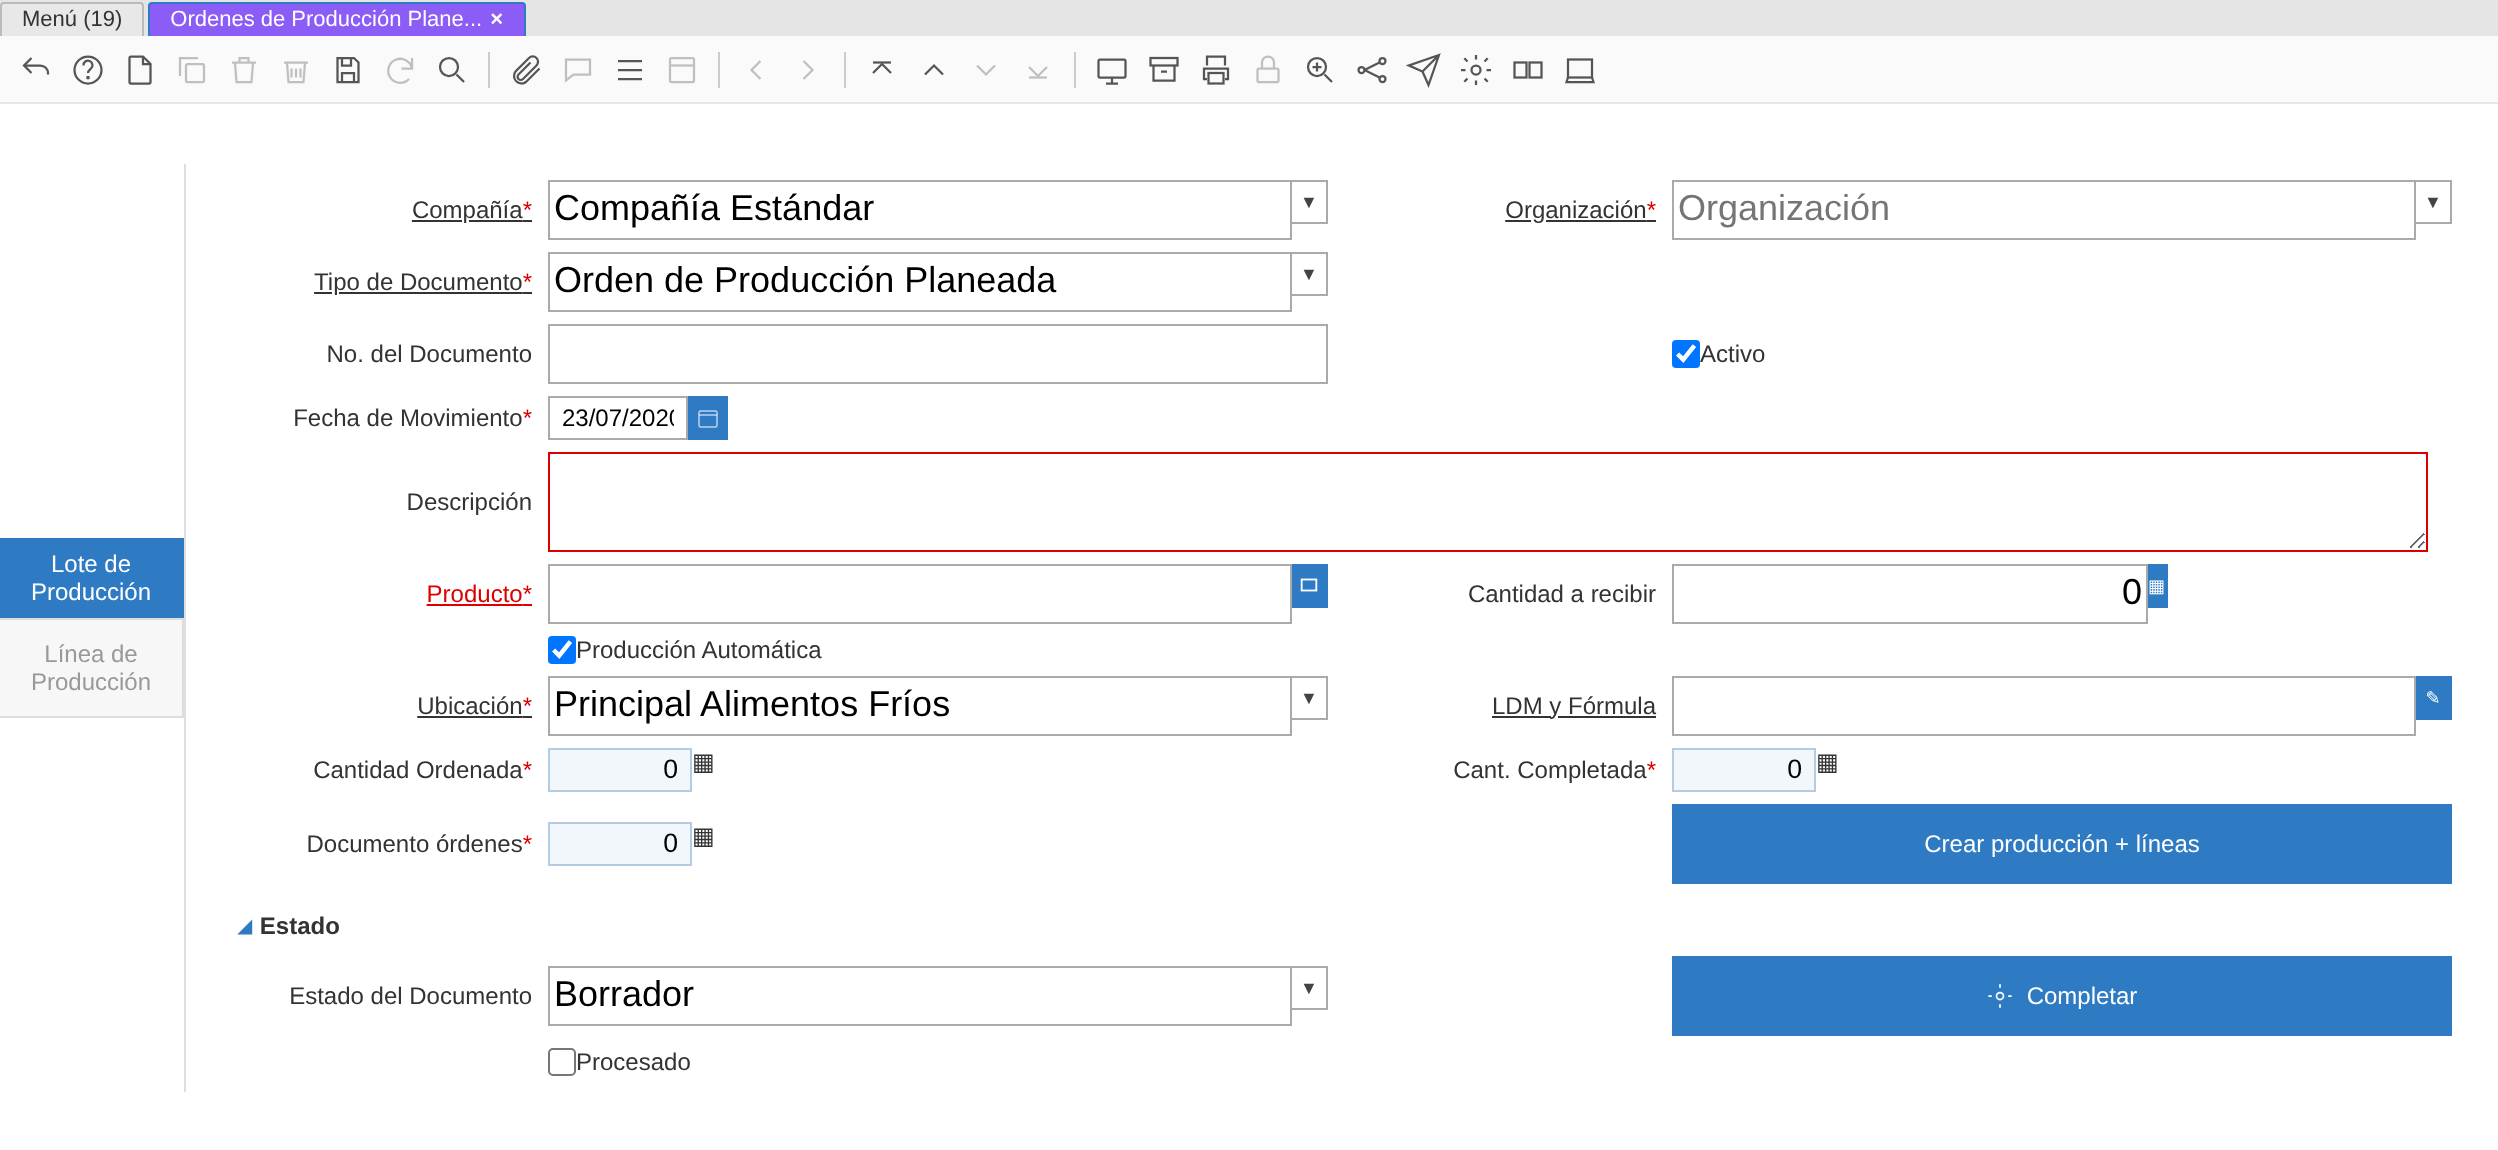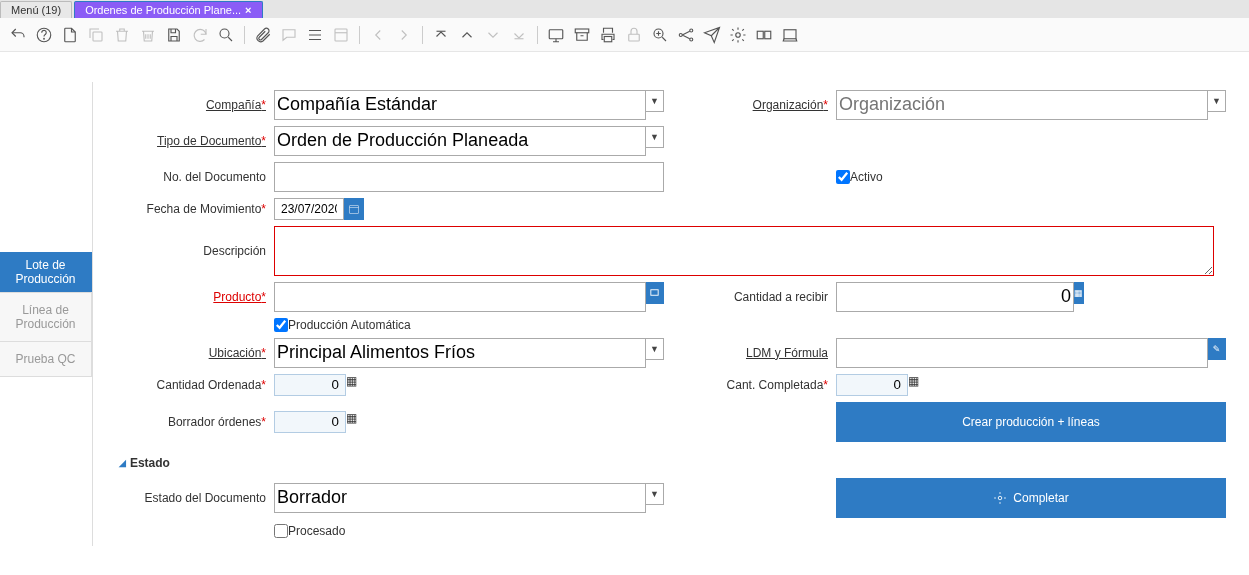--- a/index.html
+++ b/index.html
@@ -372,21 +372,20 @@
         <rect x="4" y="5" width="16" height="12"></rect>
         <path d="M4 17l-1 3h18l-1-3"></path>
       </svg>
     </div>
 </div>
 
 <div class="workspace">
   <div class="sidebar">
     <div class="tree-header">Lote de Producción</div>
     <div class="side-tab">Línea de Producción</div>
-    <div class="side-tab">Prueba QC</div>
   </div>
 
   <div class="content">
     <div class="form-grid">
 
       <div class="lbl u"><span>Compañía</span><span class="req">*</span></div>
       <div class="ctrl">
           <div class="combo">
             <input type="text" value="Compañía Estándar" style="">
             <div class="dd">▼</div>
@@ -490,21 +489,21 @@
           </div>
         </div>
       <div class="lbl"><span>Cant. Completada</span><span class="req">*</span></div>
       <div class="ctrl">
           <div style="display:flex">
             <input class="num-in" type="text" value="0" style="">
             <div class="dd light" style="height:22px">▦</div>
           </div>
         </div>
 
-      <div class="lbl"><span>Borrador órdenes</span><span class="req">*</span></div>
+      <div class="lbl"><span>Documento órdenes</span><span class="req">*</span></div>
       <div class="ctrl">
           <div style="display:flex">
             <input class="num-in" type="text" value="0" style="">
             <div class="dd light" style="height:22px">▦</div>
           </div>
         </div>
       <div></div>
       <div class="ctrl">
           <button class="btn-primary">
             <span>Crear producción + líneas</span>

